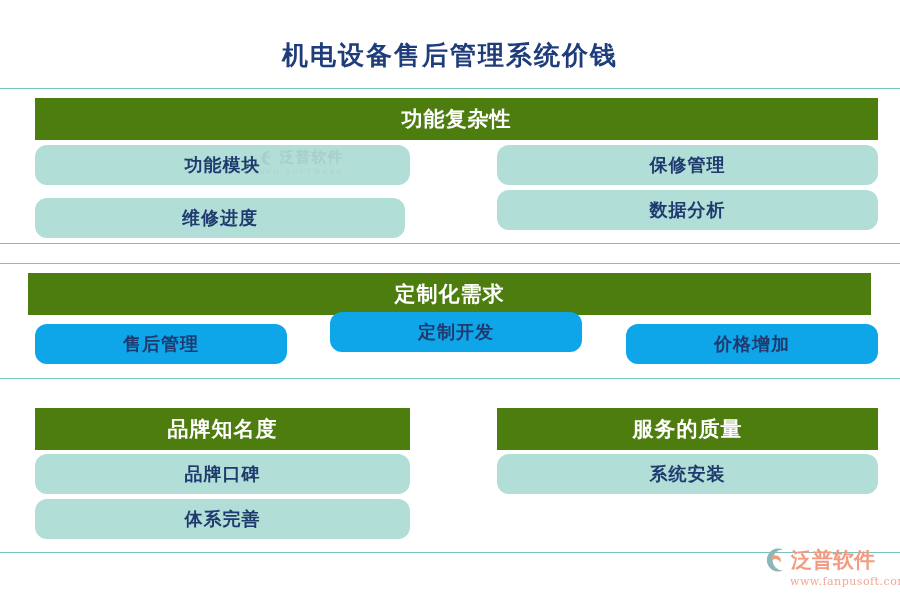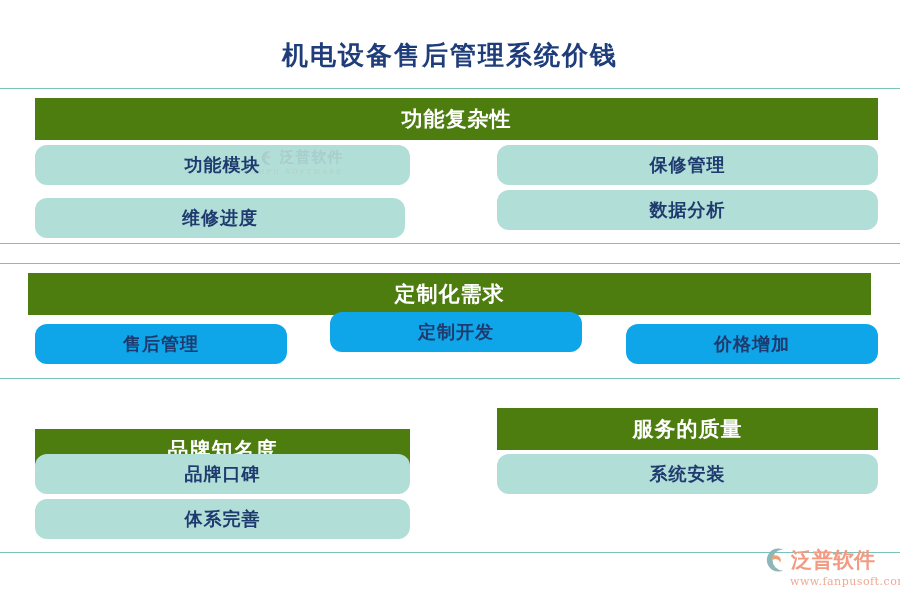--- a/index.html
+++ b/index.html
@@ -91,21 +91,21 @@
   .s1-i2 { left: 35px;  top: 198px; width: 370px; height: 40px; }
   .s1-i3 { left: 497px; top: 190px; width: 381px; height: 40px; }
 
   
   .s2-header { left: 28px;  top: 273px; width: 843px; height: 42px; }
   .s2-i0 { left: 35px;  top: 324px; width: 252px; height: 40px; }
   .s2-i1 { left: 330px; top: 312px; width: 252px; height: 40px; }
   .s2-i2 { left: 626px; top: 324px; width: 252px; height: 40px; }
 
   
-  .s3a-header { left: 35px;  top: 429px; width: 375px; height: 42px; }
+  .s3a-header { left: 35px;  top: 408px; width: 375px; height: 42px; }
   .s3a-i0 { left: 35px;  top: 454px; width: 375px; height: 40px; }
   .s3a-i1 { left: 35px;  top: 499px; width: 375px; height: 40px; }
   .s3b-header { left: 497px; top: 408px; width: 381px; height: 42px; }
   .s3b-i0 { left: 497px; top: 454px; width: 381px; height: 40px; }
   .s3b-i1 { left: 497px; top: 499px; width: 381px; height: 40px; }
 
   
   .watermark {
     position: absolute;
     left: 245px;

